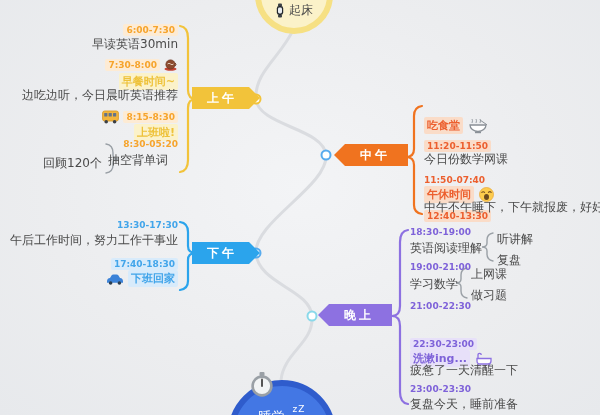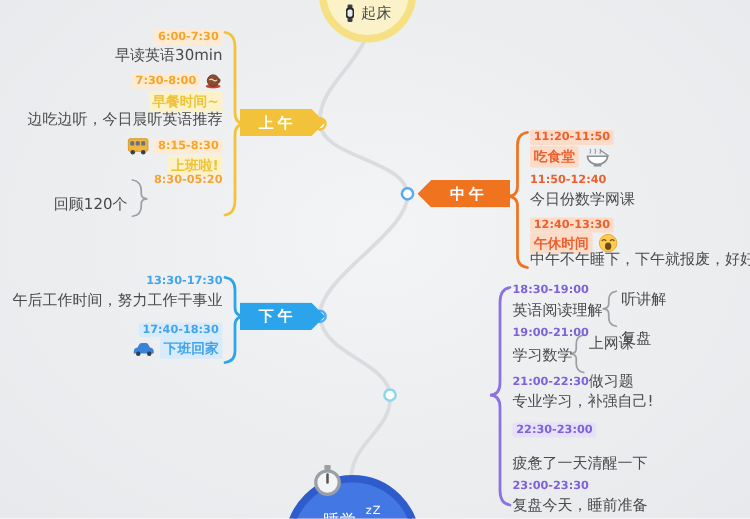--- a/index.html
+++ b/index.html
@@ -33,28 +33,28 @@
   .r-line,.r-row{position:absolute;left:424px;white-space:nowrap;z-index:2;}
   .ev-line,.ev-row{position:absolute;left:410px;white-space:nowrap;z-index:2;}
   .r-row,.ev-row{display:flex;align-items:center;gap:5px;}
   .time{font-size:9px;font-weight:bold;}
   .txt{font-size:12px;color:#4a4a4a;}
   .tag{font-size:11px;font-weight:bold;}
   .hl{padding:1px 3px;border-radius:2px;}
   
   .mo-time{color:#f6a42c;} .mo-time.hl{background:#fdebd4;}
   .mo-tag{color:#eec23a;background:#fbf2ca;}
-  .no-time{color:#ec5f2e;} .no-time.hl{background:#fadcc8;}
+  .no-time{color:#ec5f2e;margin-top:36px;} .no-time.hl{background:#fadcc8;}
   .no-tag{color:#ec5f2e;background:#fadcc8;}
   .af-time{color:#42a5ea;margin-left:40px;} .af-time.hl{background:#d8ebfb;}
   .af-tag{color:#42a5ea;background:#d8ebfb;}
   .en-time{color:#7e62d9;} .en-time.hl{background:#e7e0f9;}
   .en-tag{color:#7e62d9;background:#e7e0f9;}
   
-  .sub-col{display:flex;flex-direction:column;gap:14px;font-size:12px;color:#4a4a4a;text-align:left;}
+  .sub-col{display:flex;flex-direction:column;gap:4px;font-size:12px;color:#4a4a4a;text-align:left;}
   .icon{display:inline-flex;align-items:center;}
 </style>
 </head>
 <body>
 
 <div id="canvas">
 
   <svg class="bg" width="600" height="415" viewBox="0 0 600 415">
     <path d="M 294 28 C 282 56, 254 72, 256 99 C 258 126, 324 128, 326 155 C 328 186, 254 222, 256 253 C 258 284, 310 289, 312 316 C 314 343, 284 352, 281 380" fill="none" stroke="#dadce0" stroke-width="3" stroke-linecap="round"></path>
 
@@ -103,20 +103,23 @@
 
   <div class="node arrow-left" id="node-noon">
       <span>中午</span>
     </div>
   <div class="node arrow-right" id="node-morning">
       <span>上午</span>
     </div>
   <div class="node arrow-right" id="node-afternoon">
       <span>下午</span>
     </div>
+  <div class="node arrow-left" id="node-evening">
+      <span>晚上</span>
+    </div>
 
   <div class="l-line time mo-time hl" style="top:24px">6:00-7:30</div>
   <div class="l-line txt" style="top:36px">早读英语30min</div>
 
   <div class="l-row" style="top:59px">
     <span class="time mo-time hl">7:30-8:00</span>
     <span class="icon">
       <svg width="14" height="12" viewBox="0 0 14 12">
           <ellipse cx="6.5" cy="10" rx="6" ry="1.8" fill="#c44536"></ellipse>
           <circle cx="6.5" cy="5.5" r="4.6" fill="#8c4a2f" stroke="#6e3722" stroke-width="0.8"></circle>
@@ -137,35 +140,36 @@
           <rect x="11" y="3" width="3.2" height="3.4" rx="0.5" fill="#62738a"></rect>
           <circle cx="4.2" cy="11.8" r="1.8" fill="#3b3f45"></circle>
           <circle cx="12.6" cy="11.8" r="1.8" fill="#3b3f45"></circle>
         </svg>
     </span>
     <span class="time mo-time hl">8:15-8:30</span>
   </div>
   <div class="l-line tag mo-tag hl" style="top:124px">上班啦!</div>
 
   <div class="l-line time mo-time" style="top:139px">8:30-05:20</div>
+  <div class="l-line txt" style="top:152px;right:432px">抽空背单词</div>
   <div class="l-line txt" style="top:155px;right:498px">回顾120个</div>
 
   <div class="r-line time no-time hl" style="top:104px">11:20-11:50</div>
   <div class="r-row" style="top:117px">
     <span class="tag no-tag hl">吃食堂</span>
     <span class="icon">
       <svg width="20" height="16" viewBox="0 0 20 16">
           <path d="M4 5 q1 -2.4 0 -4 M8 5 q1 -2.4 0 -4 M12 5 q1 -2.4 0 -4" fill="none" stroke="#9aa0a6" stroke-width="1"></path>
           <path d="M2 7 h16 a8 6.5 0 0 1 -16 0 z" fill="#ffffff" stroke="#8a9097" stroke-width="1.3"></path>
           <rect x="7" y="13.4" width="6" height="1.8" fill="#8a9097"></rect>
           <line x1="12" y1="2" x2="19" y2="6.8" stroke="#8a9097" stroke-width="1"></line>
         </svg>
     </span>
   </div>
-  <div class="r-line time no-time" style="top:139px">11:50-12:40</div>
+  <div class="r-line time no-time" style="top:139px">11:50-07:40</div>
   <div class="r-line txt" style="top:151px">今日份数学网课</div>
   <div class="r-line time no-time hl" style="top:174px">12:40-13:30</div>
   <div class="r-row" style="top:186px">
     <span class="tag no-tag hl">午休时间</span>
     <span class="icon">
       <svg width="15" height="15" viewBox="0 0 15 15">
           <circle cx="7.5" cy="7.5" r="7" fill="#fdcc4d" stroke="#e8a93d" stroke-width="0.8"></circle>
           <path d="M2.8 5.4 q1.4 -1.4 2.8 0 M9.4 5.4 q1.4 -1.4 2.8 0" fill="none" stroke="#7a5220" stroke-width="1.1" stroke-linecap="round"></path>
           <ellipse cx="7.5" cy="10" rx="2.5" ry="3" fill="#6b4a1f"></ellipse>
         </svg>
@@ -195,21 +199,31 @@
   </div>
 
   <div class="ev-line time en-time" style="top:262px">19:00-21:00</div>
   <div class="ev-line txt" style="top:276px">学习数学</div>
   <div class="sub-col" style="position:absolute;left:471px;top:266px;z-index:2">
     <span>上网课</span>
     <span>做习题</span>
   </div>
 
   <div class="ev-line time en-time" style="top:301px">21:00-22:30</div>
-  <div class="ev-line txt" style="top:313px">专业学习，补强自己!</div>
 
   <div class="ev-line time en-time hl" style="top:338px">22:30-23:00</div>
+  <div class="ev-row" style="top:350px">
+    <span class="tag en-tag hl">洗漱ing...</span>
+    <span class="icon">
+      <svg width="18" height="14" viewBox="0 0 18 14">
+          <path d="M2 6.5 h14 v2.5 q0 3 -3 3 h-8 q-3 0 -3 -3 z" fill="#ffffff" stroke="#8d71e1" stroke-width="1.3"></path>
+          <path d="M3 6.5 V3 q0 -1.6 1.6 -1.6 q1.6 0 1.6 1.6" fill="none" stroke="#8d71e1" stroke-width="1.3"></path>
+          <line x1="4" y1="12.6" x2="3" y2="13.8" stroke="#8d71e1" stroke-width="1.2"></line>
+          <line x1="14" y1="12.6" x2="15" y2="13.8" stroke="#8d71e1" stroke-width="1.2"></line>
+        </svg>
+    </span>
+  </div>
   <div class="ev-line txt" style="top:362px">疲惫了一天清醒一下</div>
 
   <div class="ev-line time en-time" style="top:384px">23:00-23:30</div>
   <div class="ev-line txt" style="top:396px">复盘今天，睡前准备</div>
 
 </div>
 
 </body></html>

